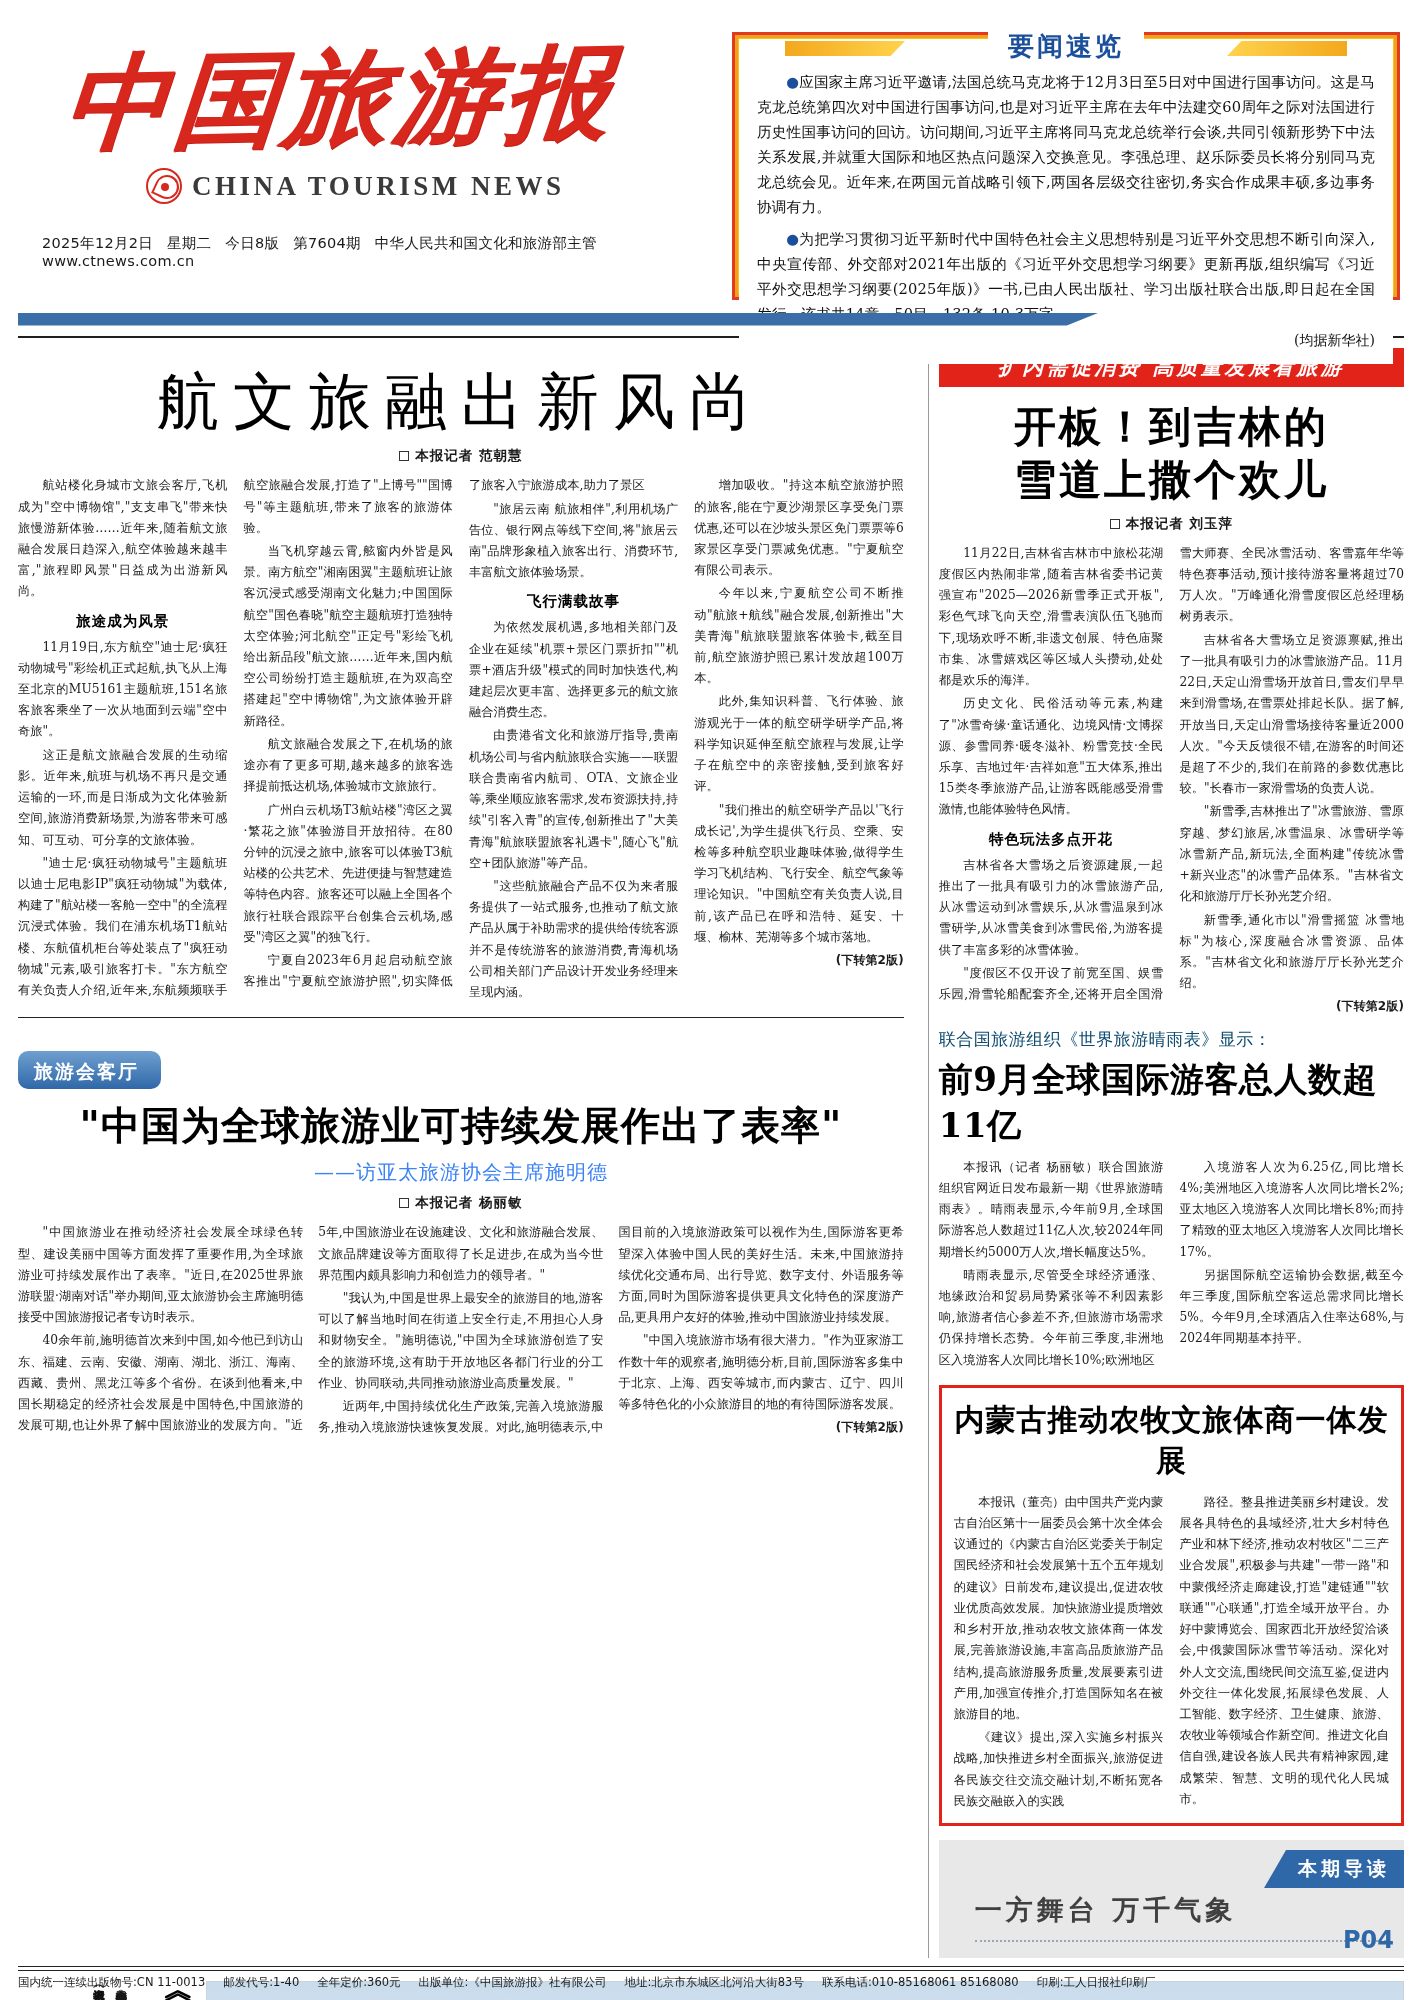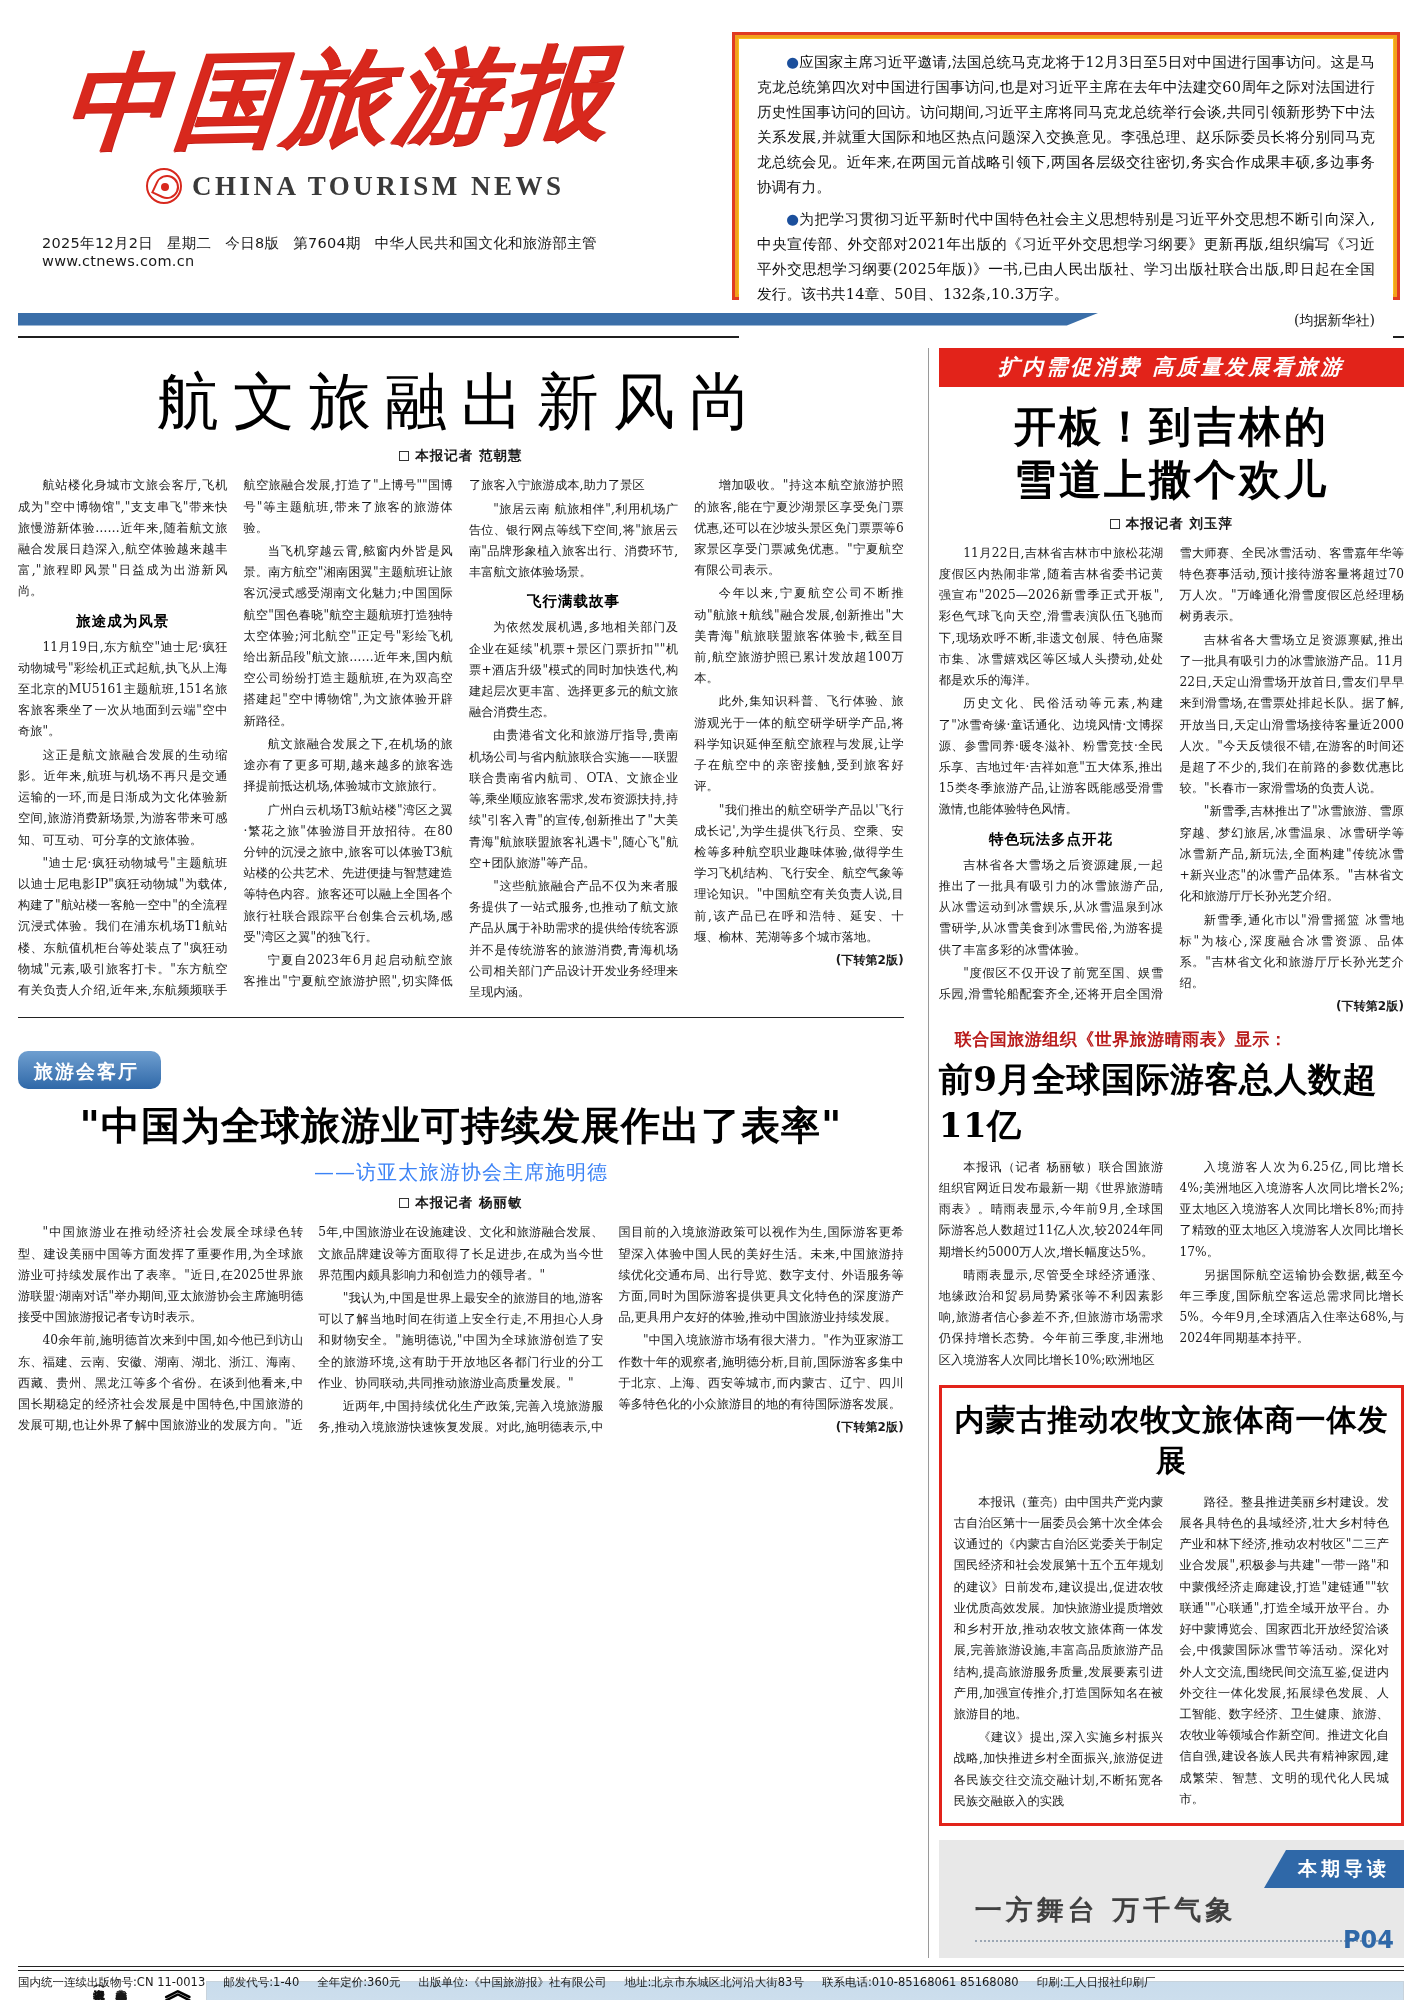--- a/index.html
+++ b/index.html
@@ -142,21 +142,21 @@
     font-family:"DejaVu Serif", serif; font-weight:bold; font-style:italic;
     font-size:21px; letter-spacing:3px; padding:5px 0 6px;
   }
   .jl-head {
     text-align:center; font-family:"DejaVu Serif", serif; font-weight:bold;
     font-size:42px; letter-spacing:3px; line-height:1.26;
     margin:14px 0 8px; color:#000;
   }
   .un-kicker {
     font-family:"DejaVu Sans", sans-serif; font-size:17px;
-    letter-spacing:0.5px; margin:10px 16px 6px; color:#b91c1c;font-weight:bold;
+    letter-spacing:0.5px; margin:10px 0 6px; color:#0c4a6e;
   }
   .un-head {
     font-family:"DejaVu Serif", serif; font-weight:bold;
     font-size:34px; letter-spacing:0.5px; margin-bottom:8px; color:#000;
   }
   .redbox {
     border:3px solid #e2231a; padding:12px 12px 10px; margin-top:14px;
   }
   .im-head {
     text-align:center; font-family:"DejaVu Serif", serif; font-weight:bold;
@@ -248,20 +248,25 @@
         <span>星期二</span>
         <span>今日8版</span>
         <span>第7604期</span>
         <span>中华人民共和国文化和旅游部主管</span>
         <span>www.ctnews.com.cn</span>
       </div>
     </div>
 
     <div class="newsbox">
       <div class="newsbox-inner">
+        <div class="nb-title-wrap">
+          <span class="nb-ribbon-l"></span>
+          <span class="nb-ribbon-r"></span>
+          <span class="nb-title">要闻速览</span>
+        </div>
         <p class="nb-p"><span class="dot">●</span><span>应国家主席习近平邀请,法国总统马克龙将于12月3日至5日对中国进行国事访问。这是马克龙总统第四次对中国进行国事访问,也是对习近平主席在去年中法建交60周年之际对法国进行历史性国事访问的回访。访问期间,习近平主席将同马克龙总统举行会谈,共同引领新形势下中法关系发展,并就重大国际和地区热点问题深入交换意见。李强总理、赵乐际委员长将分别同马克龙总统会见。近年来,在两国元首战略引领下,两国各层级交往密切,务实合作成果丰硕,多边事务协调有力。</span></p>
         <p class="nb-p"><span class="dot">●</span><span>为把学习贯彻习近平新时代中国特色社会主义思想特别是习近平外交思想不断引向深入,中央宣传部、外交部对2021年出版的《习近平外交思想学习纲要》更新再版,组织编写《习近平外交思想学习纲要(2025年版)》一书,已由人民出版社、学习出版社联合出版,即日起在全国发行。该书共14章、50目、132条,10.3万字。</span></p>
         <div class="nb-src">(均据新华社)</div>
       </div>
     </div>
   </div>
 
   <div class="banner-row">
     <div class="banner-bar"></div>
     <div class="banner-text">专 / 业 / 声 / 音   创 / 新 / 表 / 达</div>

